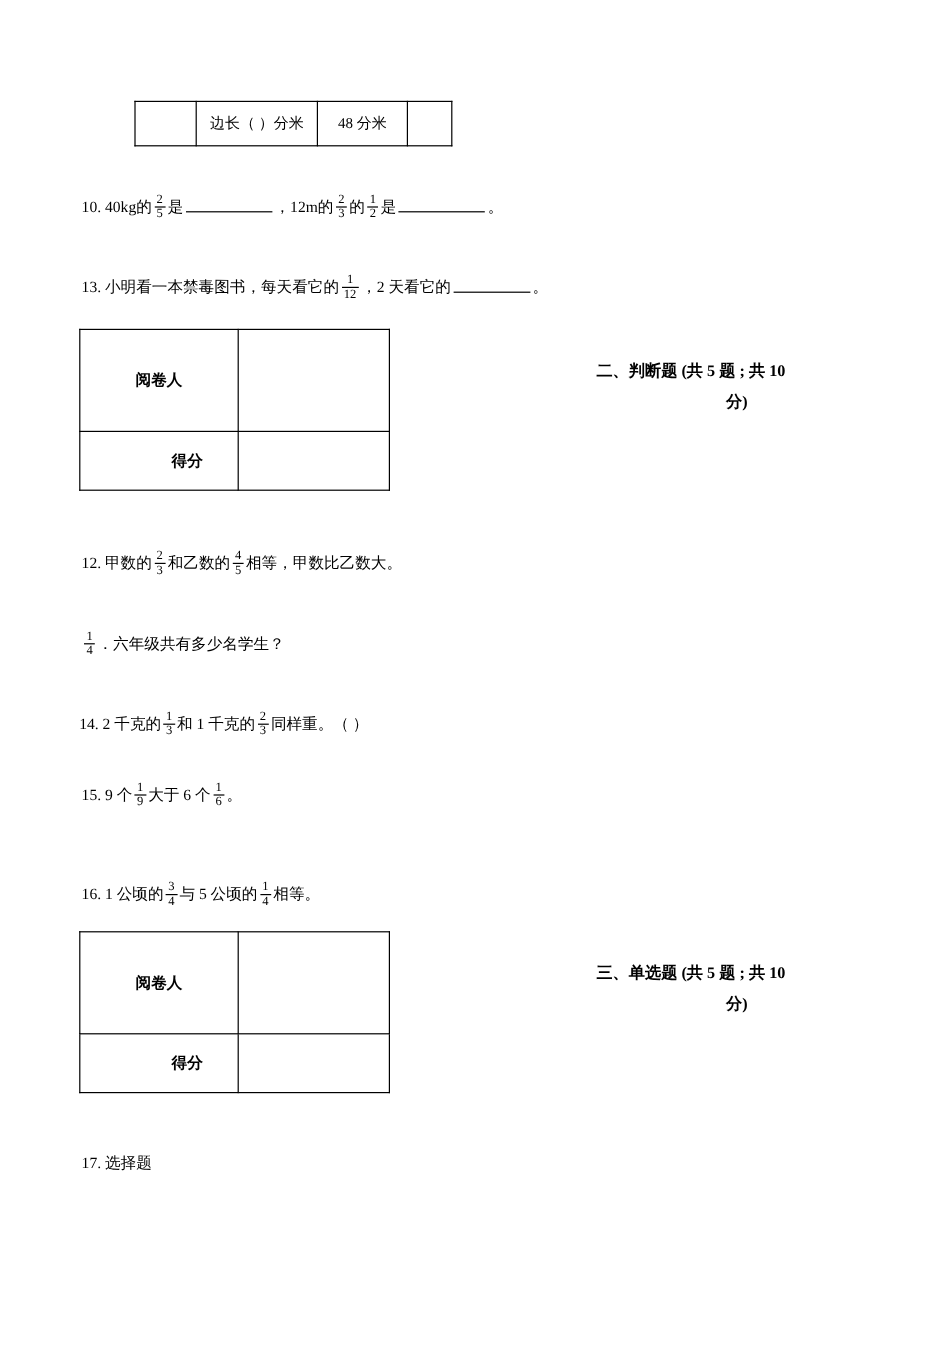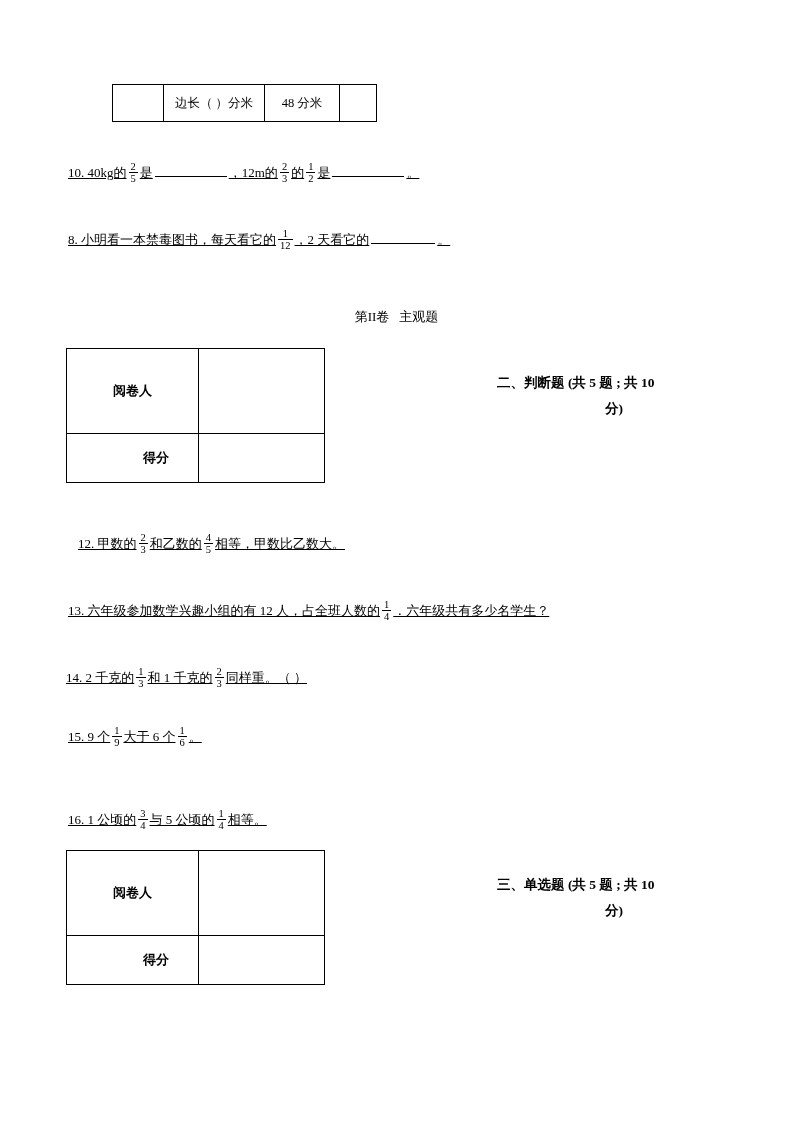--- a/index.html
+++ b/index.html
@@ -39,21 +39,20 @@
   }
   .frac .den {
     display: block;
     border-top: 1px solid #000;
     padding: 0 2px;
   }
 
   .qline {
     font-size: 13px;
     line-height: 1.6;
-    text-decoration: underline;
   }
 
   
   .top-table {
     border-collapse: collapse;
     margin-left: 46px;
     margin-top: 84px;
     padding-left: 23px;
   }
   .top-table td {
@@ -128,21 +127,21 @@
     line-height: 1.9;
     padding-top: 22px;
     width: 230px;
   }
   .grader-heading .second {
     display: block;
     text-align: center;
     padding-left: 4px;
   }
 
-  .q12 { margin-top: 50px; margin-left: 12px; }
+  .q12 { margin-top: 50px; margin-left: 2px; }
   .q13 { margin-top: 44px; margin-left: 2px; }
   .q14 { margin-top: 44px; margin-left: 0; }
   .q15 { margin-top: 36px; margin-left: 2px; }
   .q16 { margin-top: 60px; margin-left: 2px; }
 
   .grader-wrap-2 { margin-top: 18px; }
 
   .q17 { margin-top: 48px; margin-left: 2px; }
 </style>
 </head>
@@ -159,26 +158,23 @@
       <td class="tt-c4"></td>
     </tr>
   </tbody>
     </table>
 
   <div class="qline q10">
     <span>10. 40kg的</span><span class="frac"><span class="num">2</span><span class="den">5</span></span><span>是</span><span class="blank-underline"></span><span>，12m的</span><span class="frac"><span class="num">2</span><span class="den">3</span></span><span>的</span><span class="frac"><span class="num">1</span><span class="den">2</span></span><span>是</span><span class="blank-underline"></span><span>。</span>
   </div>
 
   <div class="qline q11">
-    <span>8. 小明看一本禁毒图书，每天看它的</span><span class="frac"><span class="num">1</span><span class="den">12</span></span><span>，2 天看它的</span><span class="blank-underline short"></span><span>。</span>
-  </div>
-
-  <div class="section-center">
-    <span>第II卷</span><span class="sp"></span><span>主观题</span>
-  </div>
+    <span>13. 小明看一本禁毒图书，每天看它的</span><span class="frac"><span class="num">1</span><span class="den">12</span></span><span>，2 天看它的</span><span class="blank-underline short"></span><span>。</span>
+  </div>
+
 
 
   <div class="grader-wrap">
     <table class="grader-table">
       <tbody>
           <tr class="gt-r1">
         <td class="gt-label">阅卷人</td>
         <td class="gt-blank"></td>
       </tr>
       <tr class="gt-r2">
@@ -191,21 +187,21 @@
       <span>二、判断题 (共 5 题 ; 共 10</span>
       <span class="second">分)</span>
     </div>
   </div>
 
   <div class="qline q12">
     <span>12. 甲数的</span><span class="frac"><span class="num">2</span><span class="den">3</span></span><span>和乙数的</span><span class="frac"><span class="num">4</span><span class="den">5</span></span><span>相等，甲数比乙数大。</span>
   </div>
 
   <div class="qline q13">
-    <span>13. 六年级参加数学兴趣小组的有 12 人，占全班人数的</span><span class="frac"><span class="num">1</span><span class="den">4</span></span><span>．六年级共有多少名学生？</span>
+    <span class="frac"><span class="num">1</span><span class="den">4</span></span><span>．六年级共有多少名学生？</span>
   </div>
 
   <div class="qline q14">
     <span>14. 2 千克的</span><span class="frac"><span class="num">1</span><span class="den">3</span></span><span>和 1 千克的</span><span class="frac"><span class="num">2</span><span class="den">3</span></span><span>同样重。（      ）</span>
   </div>
 
   <div class="qline q15">
     <span>15. 9 个</span><span class="frac"><span class="num">1</span><span class="den">9</span></span><span>大于 6 个</span><span class="frac"><span class="num">1</span><span class="den">6</span></span><span>。</span>
   </div>
 
@@ -225,14 +221,15 @@
         <td class="gt-blank"></td>
       </tr>
     </tbody>
       </table>
     <div class="grader-heading">
       <span>三、单选题 (共 5 题 ; 共 10</span>
       <span class="second">分)</span>
     </div>
   </div>
 
+  <div class="qline q17">17. 选择题</div>
 
 </div>
 
 </body></html>

